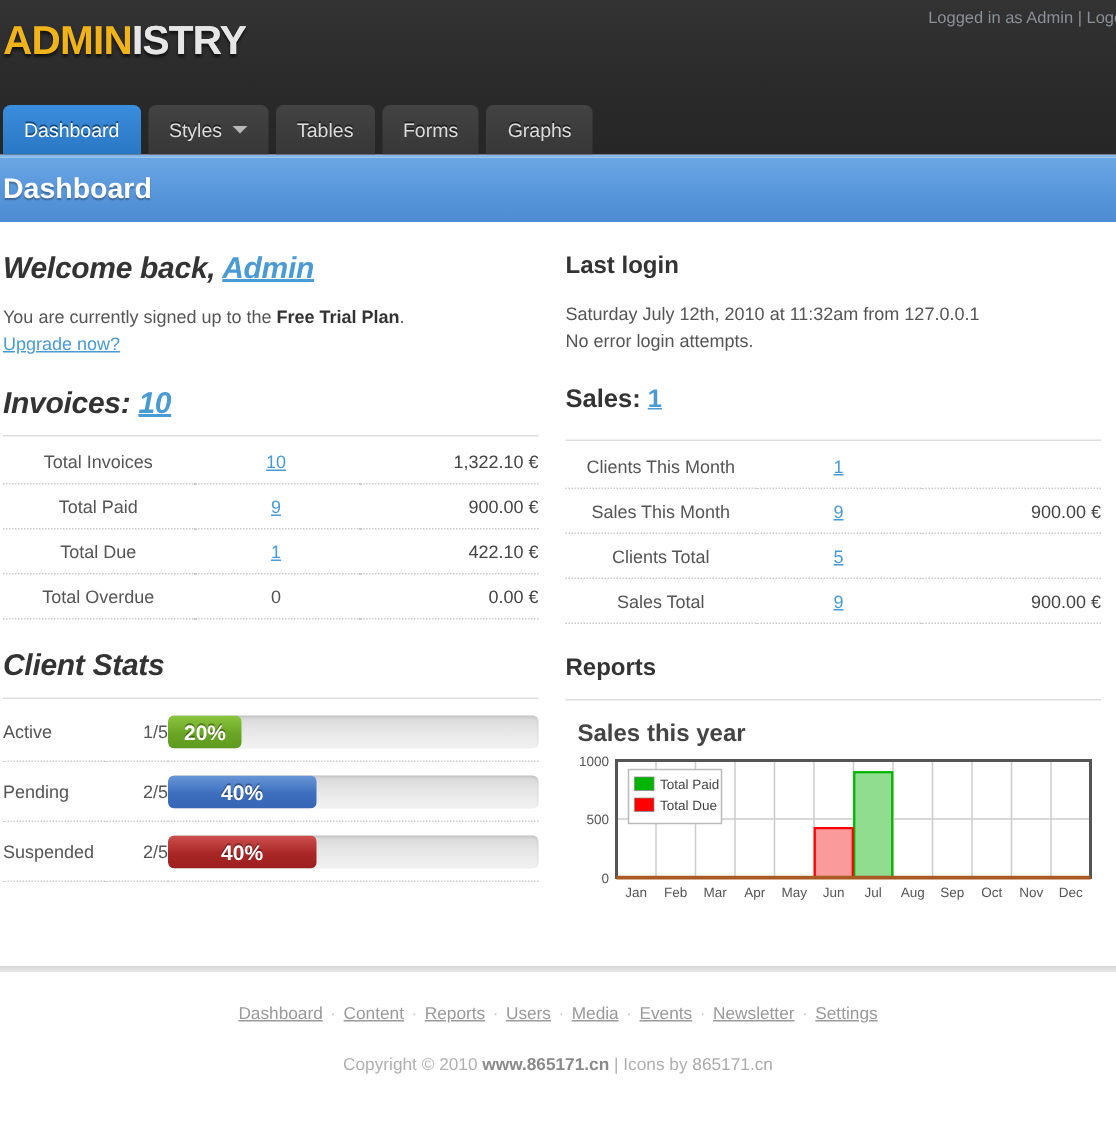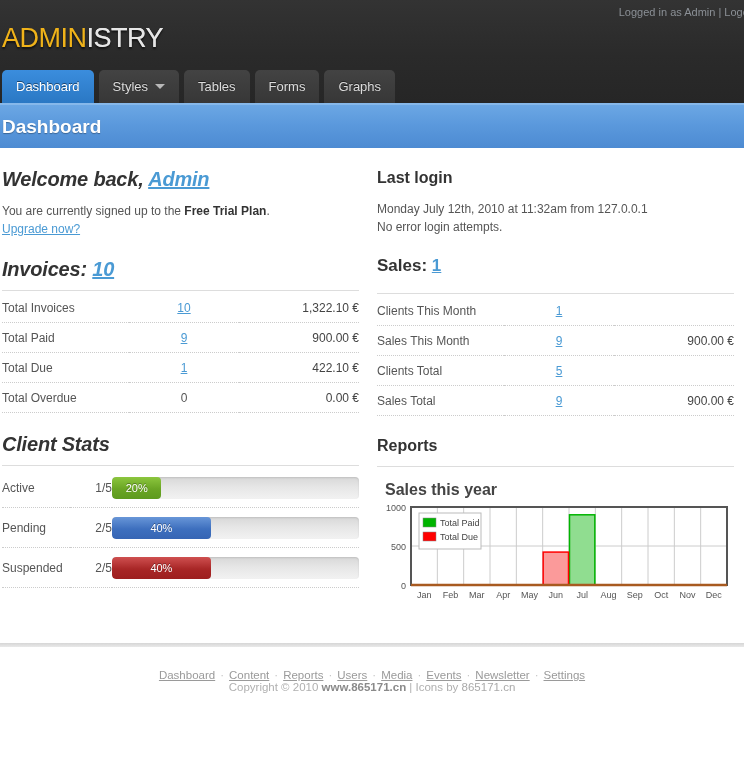--- a/index.html
+++ b/index.html
@@ -14,23 +14,23 @@
   
   .topbar {
     position: relative;
     height: 103px;
     background: #2b2b2b;
     background: linear-gradient(to bottom, #333333 0%, #2a2a2a 55%, #262626 100%);
     overflow: hidden;
   }
   .logo {
     position: absolute;
-    left: 2px; top: 25px;
+    left: 2px; top: 14px;
     font-size: 27px;
-    font-weight: normal;
+    font-weight: bold;
     letter-spacing: -0.5px;
     line-height: 1;
     text-shadow: 0 2px 2px rgba(0,0,0,.6);
   }
   .logo .part-a { color: #f0b31a; }
   .logo .part-b {
     background: linear-gradient(to bottom, #ffffff 0%, #cfcfcf 100%);
     -webkit-background-clip: text;
     background-clip: text;
     color: #e6e6e6;
@@ -145,21 +145,21 @@
     border-collapse: collapse;
     margin-top: 2px;
     font-size: 12px;
   }
   table.data td {
     padding: 8px 0 7px 0;
     border-bottom: 1px dotted #cccccc;
     color: #555555;
     white-space: nowrap;
   }
-  table.data td.label { text-align: left; }
+  table.data td.label { text-align: center; }
   table.data td.count { text-align: center; width: 110px; }
   table.data td.amount { text-align: right; width: 120px; color: #444444; }
   table.data a { color: #4a9ad4; text-decoration: underline; }
 
   
   table.stats {
     width: 100%;
     border-collapse: collapse;
     margin-top: 2px;
     font-size: 12px;
@@ -182,22 +182,22 @@
     box-shadow: inset 0 1px 2px rgba(0,0,0,.12);
     overflow: hidden;
   }
   .fill {
     position: absolute;
     left: 0; top: 0; bottom: 0;
     border-radius: 4px;
     display: flex;
     align-items: center;
     justify-content: center;
-    font-size: 11px;
-    font-weight: normal;
+    font-size: 14px;
+    font-weight: bold;
     color: #ffffff;
     text-shadow: 0 -1px 0 rgba(0,0,0,.35);
   }
   .fill.green  { background: linear-gradient(to bottom, #8cc63e 0%, #6aa524 55%, #5d9a1e 100%); }
   .fill.blue   { background: linear-gradient(to bottom, #6896d8 0%, #3d6fbe 55%, #3665b4 100%); }
   .fill.red    { background: linear-gradient(to bottom, #cf5050 0%, #a82626 55%, #9d1f1f 100%); }
 
   
   .charttitle {
     font-size: 16px;
@@ -219,20 +219,21 @@
     font-size: 11.5px;
   }
   .footlinks { color: #b9b9b9; }
   .footlinks a {
     color: #9a9a9a;
     text-decoration: underline;
     margin: 0 5px;
   }
   .footlinks span.sep { color: #c6c6c6; }
   .copyright {
+    margin-top: 22px;
     color: #b0b0b0;
     font-size: 11.5px;
   }
   .copyright b { color: #8a8a8a; }
   .copyright a { color: #aaaaaa; text-decoration: none; }
 </style>
 </head>
 <body>
 
 <div class="topbar">
@@ -348,21 +349,21 @@
       </table>
     </div>
 
   </div>
 
   <div class="col">
 
     <div class="block">
       <h3 class="section">Last login</h3>
       <p class="lede">
-        <span>Monday July 12th, 2010 at 11:32am from 127.0.0.1</span><br>
+        <span>Saturday July 12th, 2010 at 11:32am from 127.0.0.1</span><br>
         <span>No error login attempts.</span>
       </p>
     </div>
 
     <div class="block" style="">
       <h3 class="section" style="font-size:17px;">
         <span>Sales:</span>
         <a href="#" style="color:#4a9ad4;text-decoration:underline;">1</a>
       </h3>
       <div class="rule" style="margin-top:15px;"></div>

